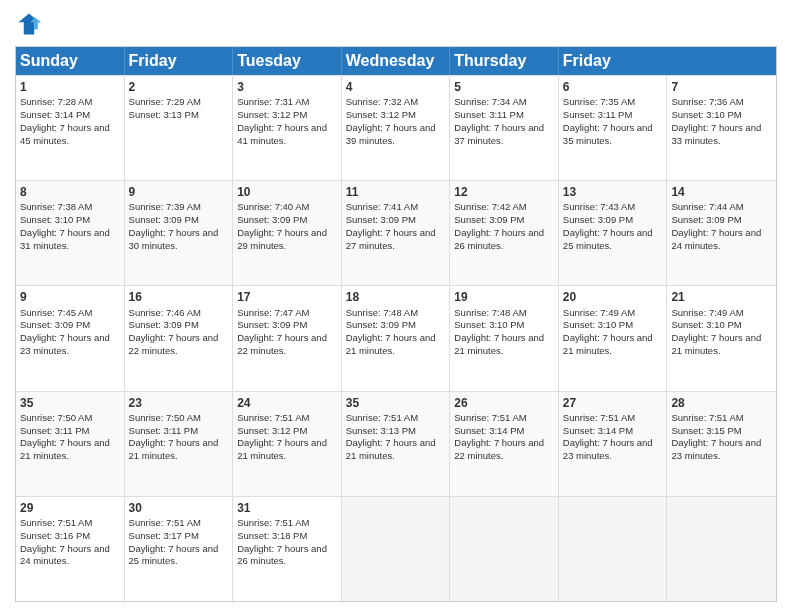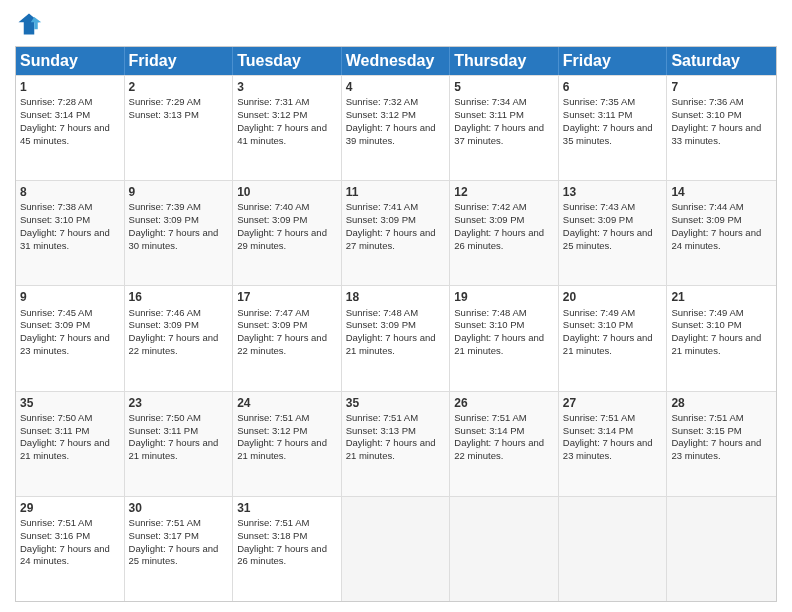--- a/index.html
+++ b/index.html
@@ -132,21 +132,20 @@
   </div>
 
   <div class="calendar">
     <div class="cal-header">
     <div class="cal-header-cell">Sunday</div>
         <div class="cal-header-cell">Friday</div>
         <div class="cal-header-cell">Tuesday</div>
         <div class="cal-header-cell">Wednesday</div>
         <div class="cal-header-cell">Thursday</div>
         <div class="cal-header-cell">Friday</div>
-        <div class="cal-header-cell">Saturday</div>
       </div>
     <div class="cal-body">
     <div class="cal-row">
           <div class="cal-cell"><span class="day-num">1</span><span>Sunrise: 7:28 AM</span><br><span>Sunset: 3:14 PM</span><br><span>Daylight: 7 hours and 45 minutes.</span></div>
           <div class="cal-cell"><span class="day-num">2</span><span>Sunrise: 7:29 AM</span><br><span>Sunset: 3:13 PM</span><br></div>
           <div class="cal-cell"><span class="day-num">3</span><span>Sunrise: 7:31 AM</span><br><span>Sunset: 3:12 PM</span><br><span>Daylight: 7 hours and 41 minutes.</span></div>
           <div class="cal-cell"><span class="day-num">4</span><span>Sunrise: 7:32 AM</span><br><span>Sunset: 3:12 PM</span><br><span>Daylight: 7 hours and 39 minutes.</span></div>
           <div class="cal-cell"><span class="day-num">5</span><span>Sunrise: 7:34 AM</span><br><span>Sunset: 3:11 PM</span><br><span>Daylight: 7 hours and 37 minutes.</span></div>
           <div class="cal-cell"><span class="day-num">6</span><span>Sunrise: 7:35 AM</span><br><span>Sunset: 3:11 PM</span><br><span>Daylight: 7 hours and 35 minutes.</span></div>
           <div class="cal-cell"><span class="day-num">7</span><span>Sunrise: 7:36 AM</span><br><span>Sunset: 3:10 PM</span><br><span>Daylight: 7 hours and 33 minutes.</span></div>

